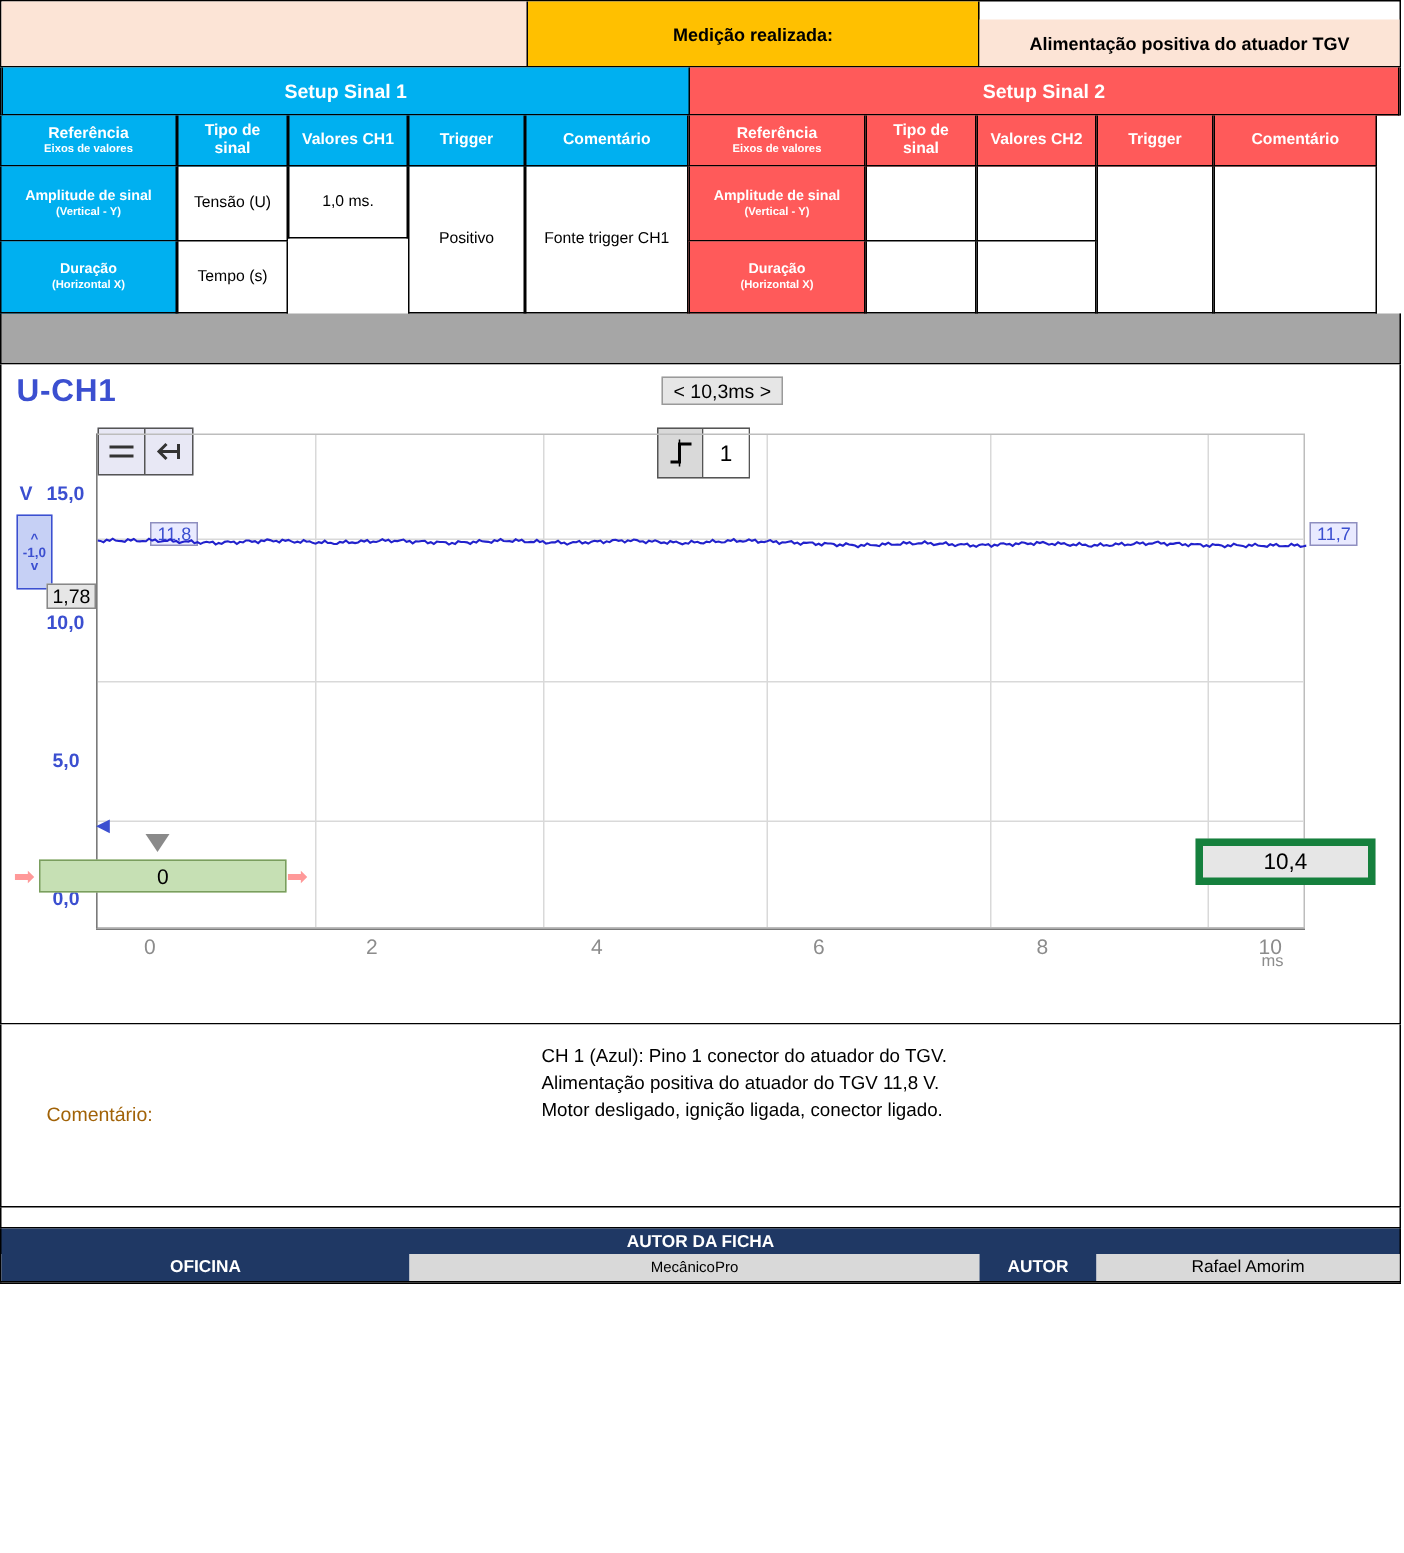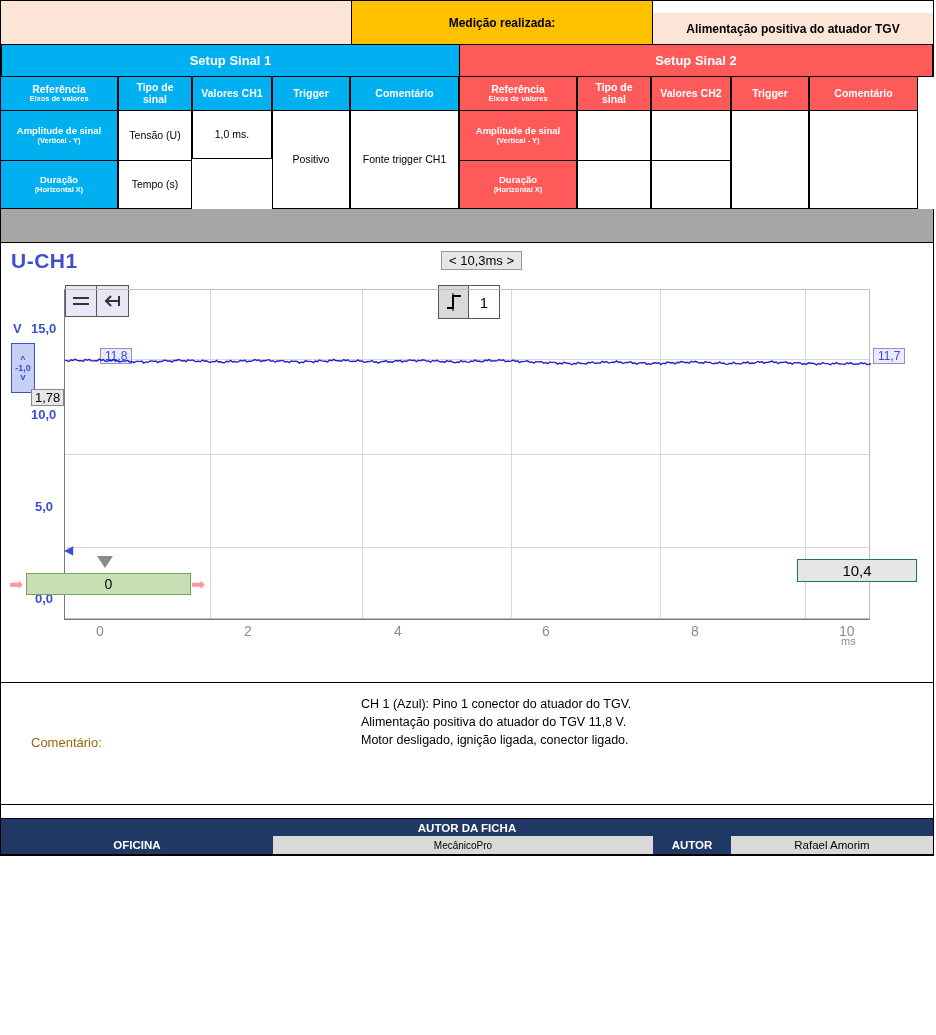--- a/index.html
+++ b/index.html
@@ -62,21 +62,21 @@
 
   .ytick{position:absolute;color:#3b4fd0;font-size:13px;font-weight:bold;}
   .vunit{position:absolute;left:12px;top:78px;color:#3b4fd0;font-size:13px;font-weight:bold;}
   .xtick{position:absolute;color:#8c8c8c;font-size:14px;}
   .xunit{position:absolute;color:#8c8c8c;font-size:11px;}
 
   .badge{position:absolute;background:#e9eaff;border:1px solid #8f8fc0;color:#3b4fd0;font-size:12px;padding:0 4px;}
   .cursor-box{position:absolute;left:10px;top:100px;width:22px;height:48px;background:#c6d0f5;border:1px solid #3b4fd0;
               display:flex;flex-direction:column;align-items:center;justify-content:center;color:#3b4fd0;font-size:9px;font-weight:bold;line-height:1;}
   .val-left{position:absolute;left:30px;top:108px;background:#e6e6e6;border:1px solid #888;font-size:13px;padding:0 3px;margin-top:38px;}
-  .val-right{position:absolute;left:796px;top:316px;background:#e6e6e6;border:1px solid #15803d;font-size:15px;padding:2px 10px;width:120px;text-align:center;box-sizing:border-box;}
+  .val-right{position:absolute;left:796px;top:316px;background:#e6e6e6;border:5px solid #15803d;font-size:15px;padding:2px 10px;width:120px;text-align:center;box-sizing:border-box;}
 
   .trace{position:absolute;left:64px;top:118px;width:806px;height:3px;}
 
   .marker-tri{position:absolute;left:96px;top:313px;width:0;height:0;border-left:8px solid transparent;border-right:8px solid transparent;border-top:12px solid #8a8a8a;}
   .zero-bar{position:absolute;left:25px;top:330px;width:163px;height:20px;background:#c6e0b4;border:1px solid #7a9e5e;
             display:flex;align-items:center;justify-content:center;font-size:14px;color:#000;}
   .arrow-l{position:absolute;left:8px;top:331px;color:#ff9999;font-size:17px;}
   .arrow-r{position:absolute;left:190px;top:331px;color:#ff9999;font-size:17px;}
   .arrow0{position:absolute;left:63px;top:300px;color:#3b4fd0;font-size:12px;}
 

